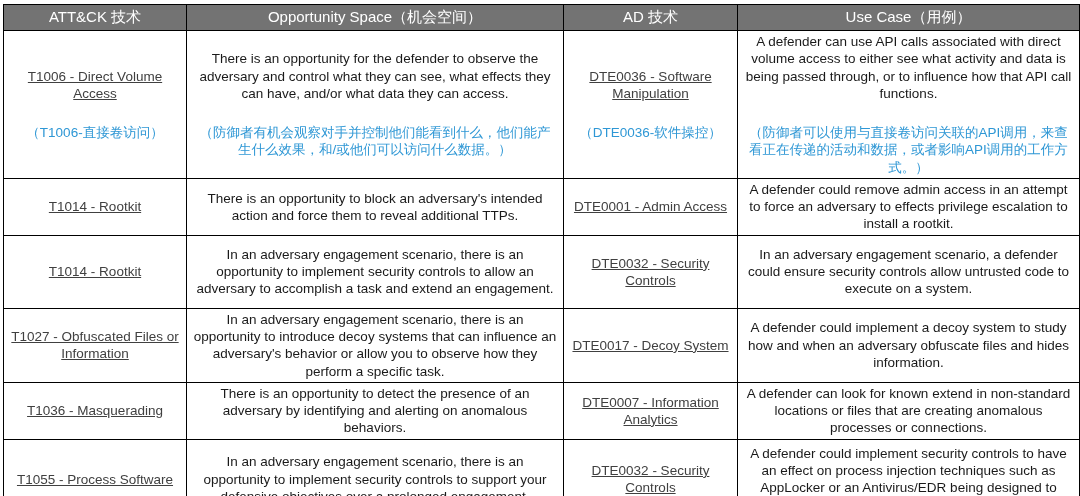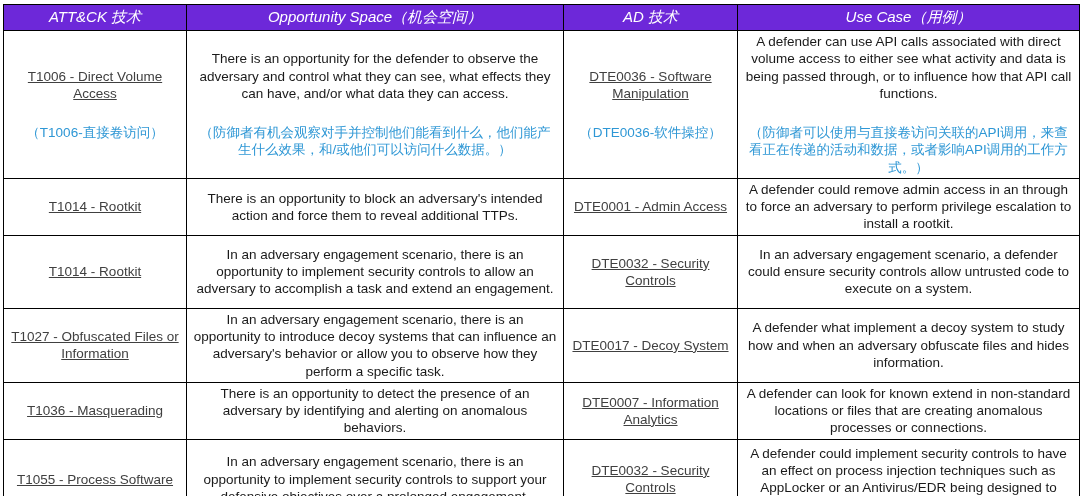--- a/index.html
+++ b/index.html
@@ -16,29 +16,28 @@
     border-collapse: collapse;
     table-layout: fixed;
   }
   th, td {
     border: 1.5px solid #000000;
     padding: 2px 6px;
     vertical-align: middle;
     overflow: hidden;
   }
   thead th {
-    background: #6d28d9;
+    background: #737373;
     color: #ffffff;
     font-weight: 400;
     font-size: 15px;
     height: 26px;
     text-align: center;
     padding: 1px 4px;
     white-space: nowrap;
-    font-style: italic;
   }
   td {
     font-size: 13.5px;
     line-height: 1.28;
     color: #1a1a1a;
     text-align: center;
   }
   a.link {
     color: #404040;
     text-decoration: underline;
@@ -84,41 +83,41 @@
           <div class="zh">（防御者可以使用与直接卷访问关联的API调用，来查看正在传递的活动和数据，或者影响API调用的工作方式。）</div>
         </td>
       </tr>
       <tr>
         <td><a class="link">T1014 - Rootkit</a></td>
         <td>
           <div>There is an opportunity to block an adversary's intended action and force them to reveal additional TTPs.</div>
         </td>
         <td><a class="link">DTE0001 - Admin Access</a></td>
         <td>
-          <div>A defender could remove admin access in an through to force an adversary to perform privilege escalation to install a rootkit.</div>
+          <div>A defender could remove admin access in an attempt to force an adversary to effects privilege escalation to install a rootkit.</div>
         </td>
       </tr>
       <tr>
         <td><a class="link">T1014 - Rootkit</a></td>
         <td>
           <div>In an adversary engagement scenario, there is an opportunity to implement security controls to allow an adversary to accomplish a task and extend an engagement.</div>
         </td>
         <td><a class="link">DTE0032 - Security Controls</a></td>
         <td>
           <div>In an adversary engagement scenario, a defender could ensure security controls allow untrusted code to execute on a system.</div>
         </td>
       </tr>
       <tr>
         <td><a class="link">T1027 - Obfuscated Files or Information</a></td>
         <td>
           <div>In an adversary engagement scenario, there is an opportunity to introduce decoy systems that can influence an adversary's behavior or allow you to observe how they perform a specific task.</div>
         </td>
         <td><a class="link">DTE0017 - Decoy System</a></td>
         <td>
-          <div>A defender what implement a decoy system to study how and when an adversary obfuscate files and hides information.</div>
+          <div>A defender could implement a decoy system to study how and when an adversary obfuscate files and hides information.</div>
         </td>
       </tr>
       <tr>
         <td><a class="link">T1036 - Masquerading</a></td>
         <td>
           <div>There is an opportunity to detect the presence of an adversary by identifying and alerting on anomalous behaviors.</div>
         </td>
         <td><a class="link">DTE0007 - Information Analytics</a></td>
         <td>
           <div>A defender can look for known extend in non-standard locations or files that are creating anomalous processes or connections.</div>

